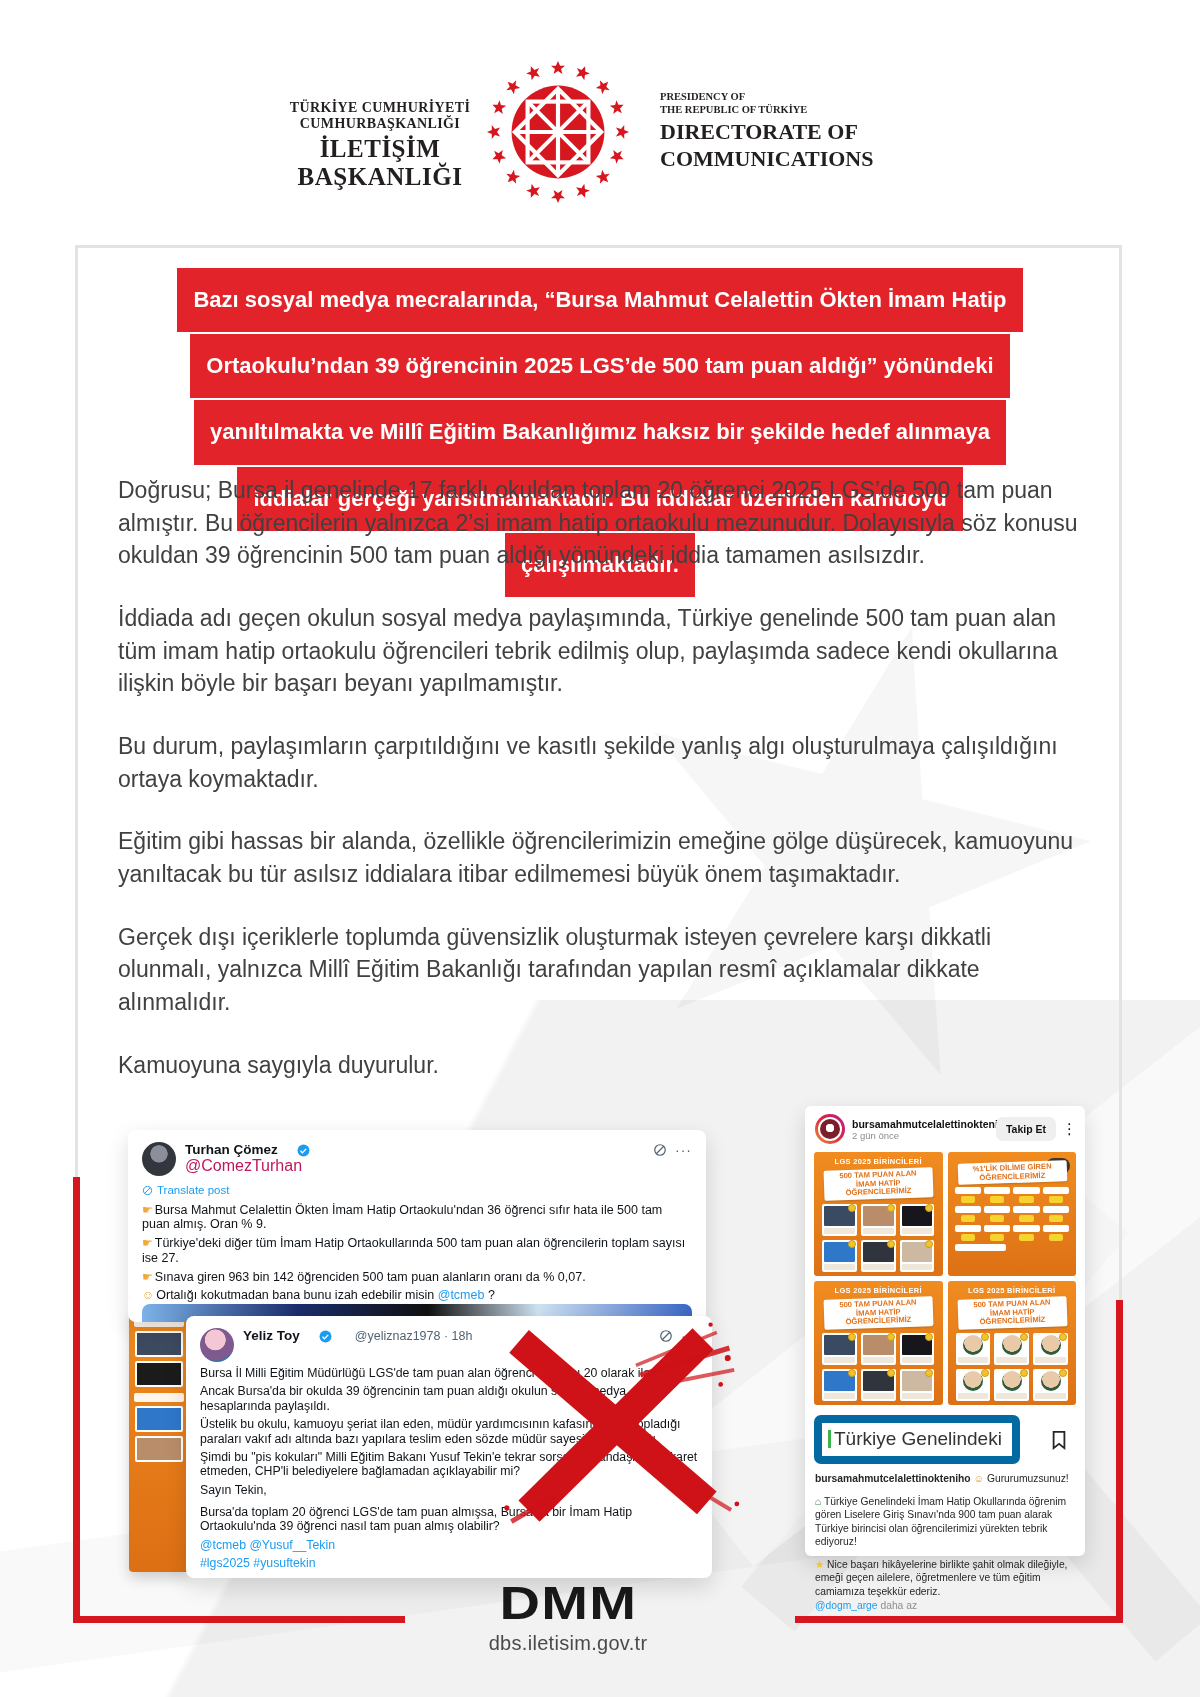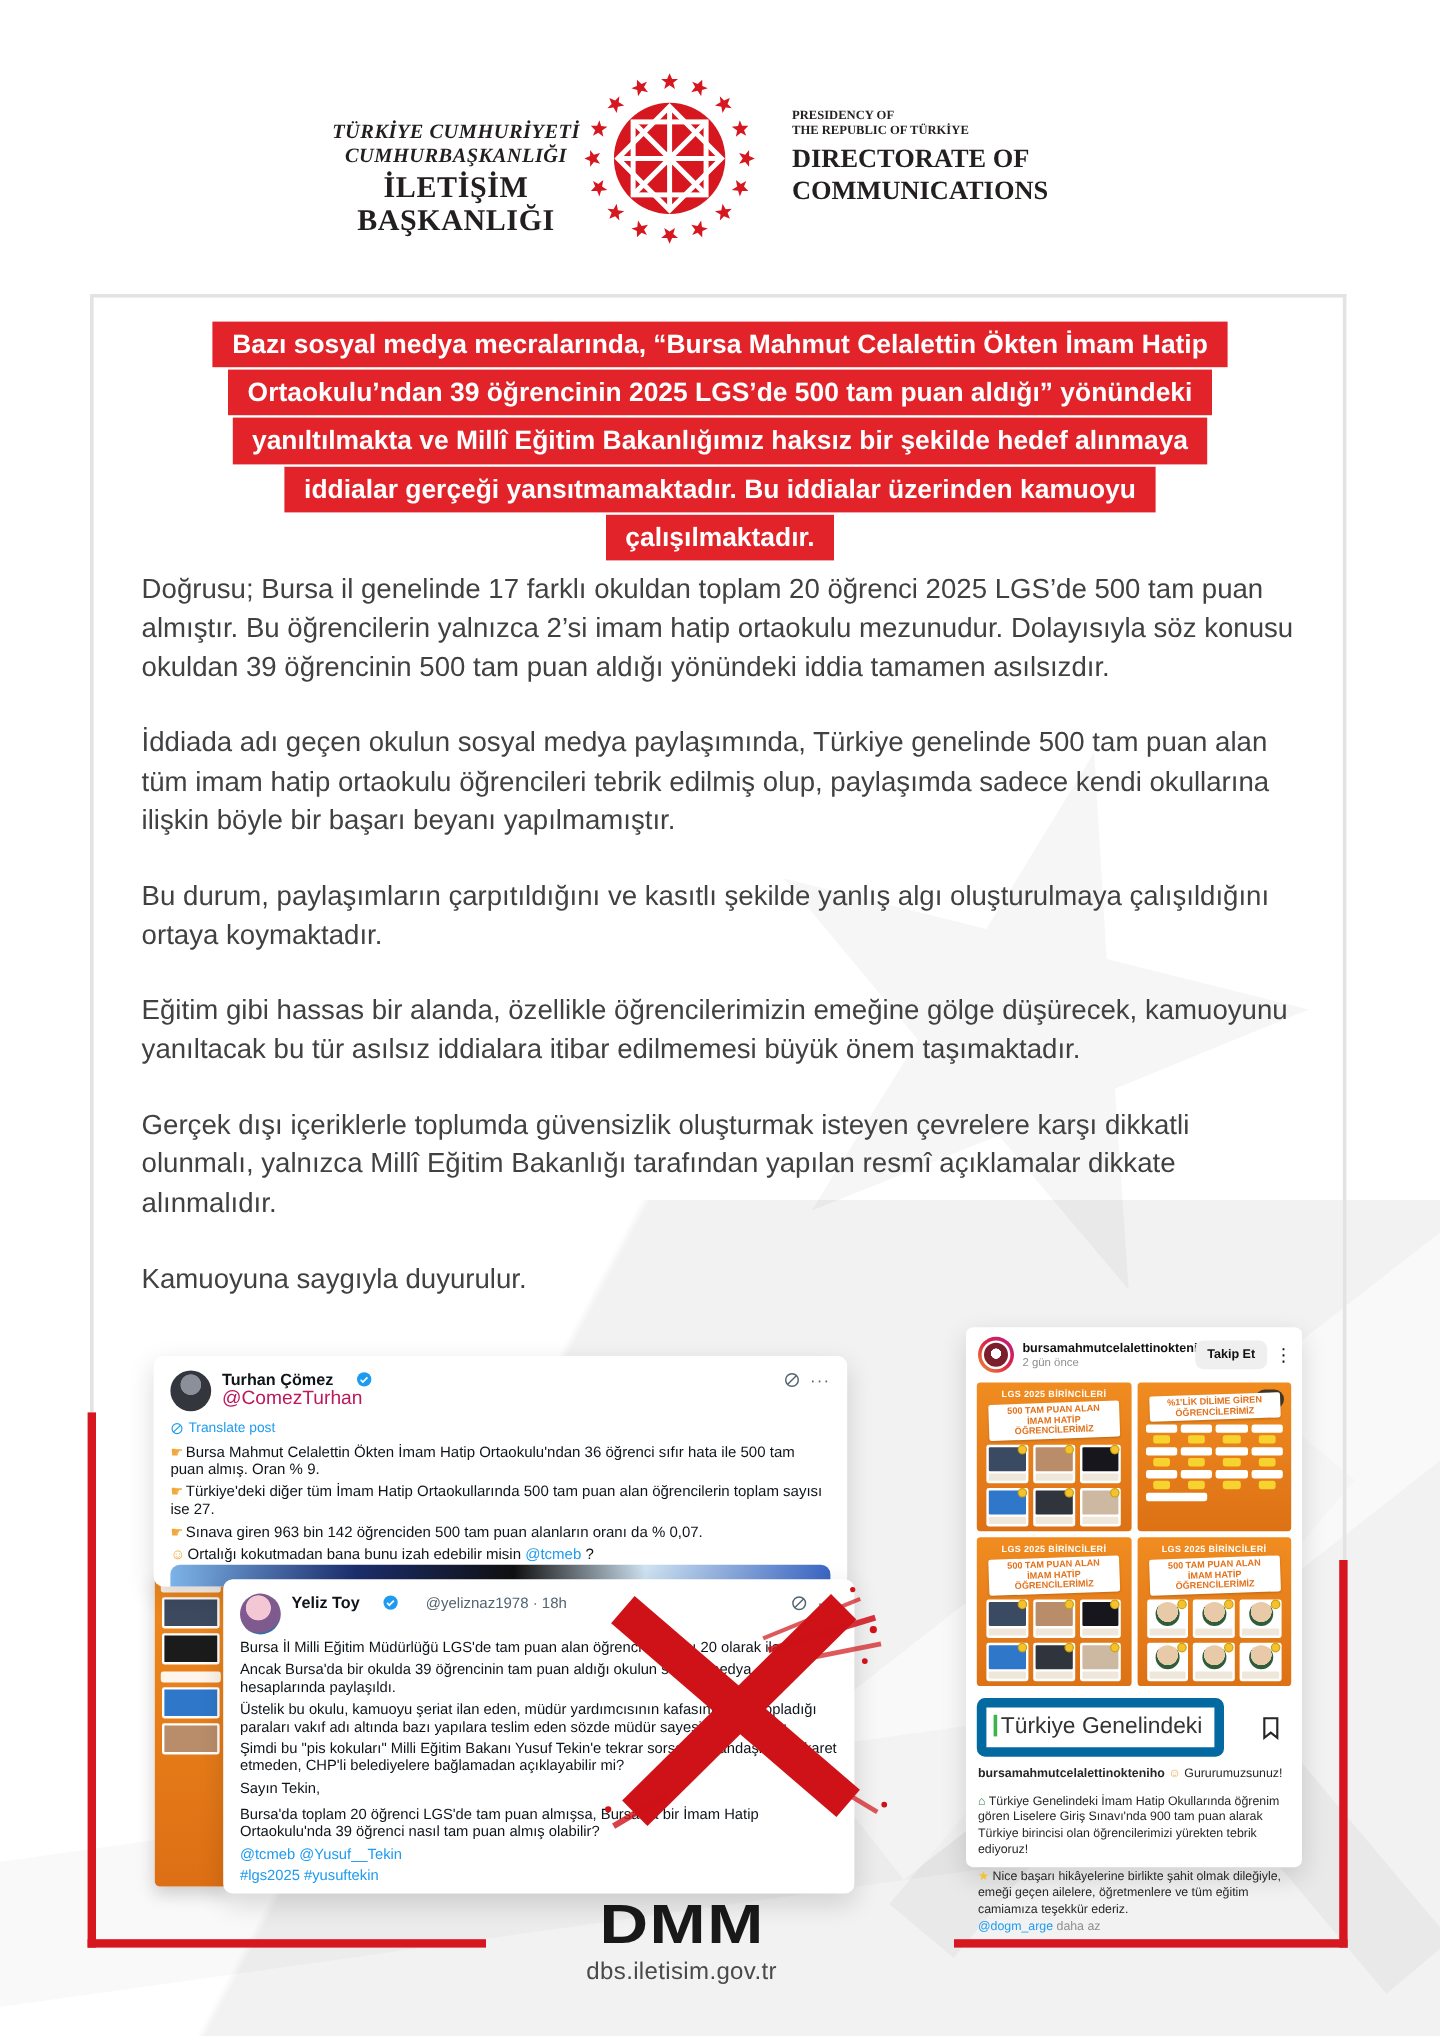--- a/index.html
+++ b/index.html
@@ -21,41 +21,41 @@
   .fr-left-gray{left:75px;top:245px;width:3px;height:932px;background:#e3e3e3;}
   .fr-right-gray{left:1119px;top:245px;width:3px;height:1060px;background:#e3e3e3;}
   .fr-left-red{left:73px;top:1177px;width:7px;height:446px;background:#d6171f;}
   .fr-right-red{left:1116px;top:1300px;width:7px;height:323px;background:#d6171f;}
   .fr-bot-red-l{left:73px;top:1616px;width:332px;height:7px;background:#d6171f;}
   .fr-bot-red-r{left:795px;top:1616px;width:328px;height:7px;background:#d6171f;}
   
   .hdr{position:absolute;z-index:3;left:0;top:58px;width:1200px;height:150px;}
   .hdr-left{position:absolute;left:250px;top:42px;width:260px;text-align:center;color:#231f20;
             font-family:"Liberation Serif","DejaVu Serif",serif;}
-  .hdr-left .sm{font-size:17px;font-weight:bold;letter-spacing:.4px;font-style:italic;}
+  .hdr-left .sm{font-size:14px;font-weight:bold;letter-spacing:.4px;}
   .hdr-left .bg{font-size:25px;font-weight:bold;letter-spacing:.5px;margin-top:3px;}
   .emblem{position:absolute;left:478px;top:-6px;width:160px;height:160px;}
   .hdr-right{position:absolute;left:660px;top:32px;color:#231f20;font-family:"Liberation Serif","DejaVu Serif",serif;}
   .hdr-right .sm{font-size:10.5px;font-weight:bold;line-height:1.25;}
   .hdr-right .bg{font-size:22px;font-weight:bold;line-height:1.05;margin-top:4px;}
   
   .notice{position:absolute;z-index:3;left:100px;top:268px;width:1000px;text-align:center;}
   .notice .nline{margin-bottom:2px;}
   .notice .bar{display:inline-block;background:#e2232a;color:#fff;font-weight:bold;font-size:22px;
-               padding:7px 16px;line-height:1.1;}
+               padding:20px 16px;line-height:1.1;}
   
   .bodytxt{position:absolute;z-index:3;left:118px;top:474px;width:966px;color:#414042;
            font-size:23px;line-height:1.42;}
   .bodytxt p{margin:0 0 30px 0;}
   
   .card{position:absolute;background:#fff;border-radius:8px;box-shadow:0 8px 22px rgba(0,0,0,.14);}
   .tw-hd{display:flex;align-items:flex-start;padding:12px 14px 0 14px;}
   .tw-av{width:34px;height:34px;border-radius:50%;flex:0 0 34px;}
   .tw-names{margin-left:9px;flex:1;}
-  .tw-name{font-size:13.5px;font-weight:bold;color:#0f1419;display:flex;align-items:center;gap:19px;}
+  .tw-name{font-size:13.5px;font-weight:bold;color:#0f1419;display:flex;align-items:flex-end;gap:19px;}
   .tw-handle{font-size:16px;color:#be185d;}
   .tw-icons{display:flex;align-items:center;gap:8px;color:#536471;}
   .tw-dots{font-size:14px;color:#536471;letter-spacing:1px;}
   .tw-body{padding:4px 14px 10px 14px;font-size:12.5px;line-height:1.18;color:#0f1419;}
   .tw-body p{margin:0 0 4px 0;}
   .blue{color:#1d9bf0;}
   .em-point{color:#f2a93b;font-size:12px;margin-right:2px;}
   .em-face{color:#f0a830;font-size:12px;margin-right:2px;}
   .translate{font-size:11.5px;color:#1d9bf0;margin:4px 0 5px 0;display:flex;align-items:center;gap:4px;}
   

